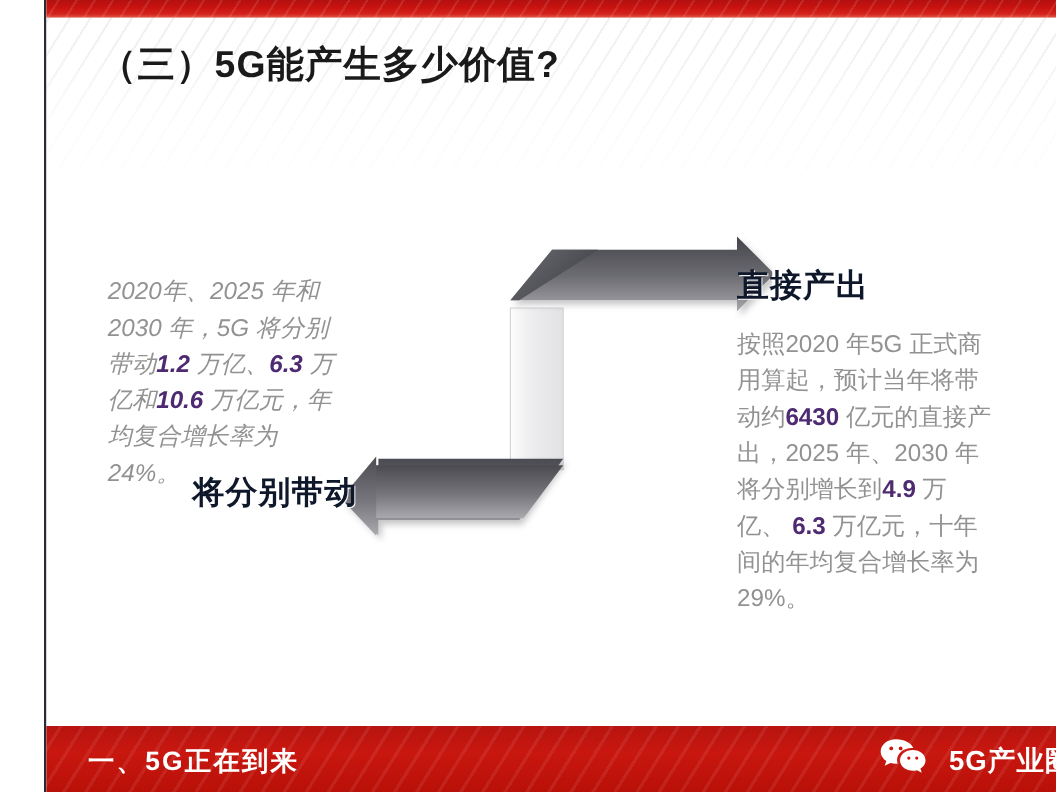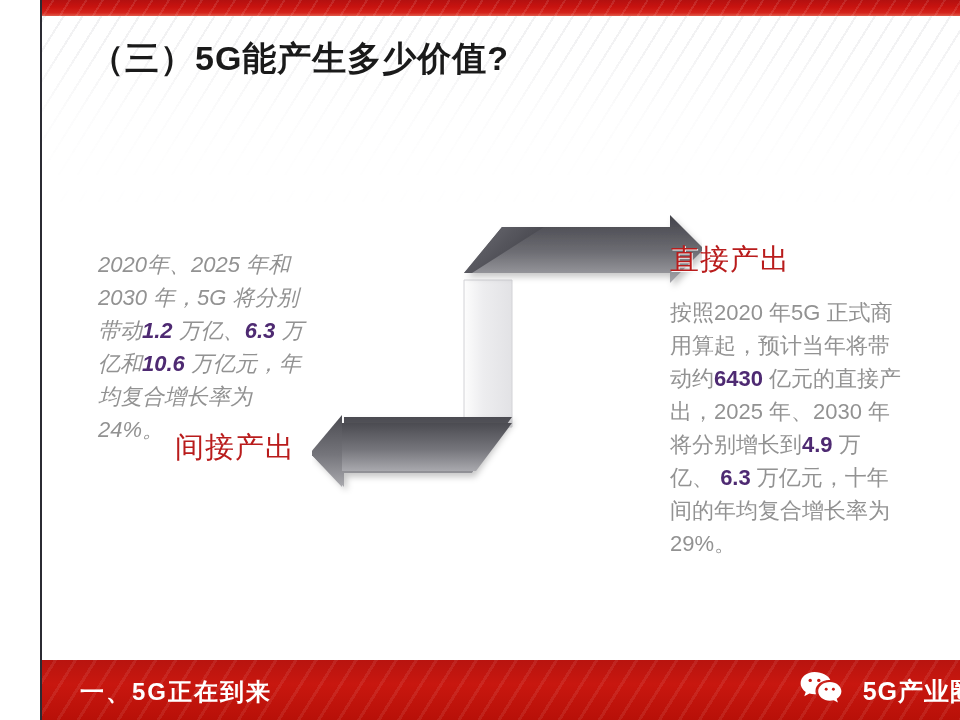--- a/index.html
+++ b/index.html
@@ -108,23 +108,23 @@
   }
   .block-right {
     left: 628px;
     top: 296px;
     width: 232px;
   }
 
   
   .heading-purple {
     position: absolute;
-    color: #b91c1c;
+    color: #0f172a;
     font-size: 29px;
-    font-weight: normal;
+    font-weight: bold;
     letter-spacing: 1px;
     white-space: nowrap;
     text-shadow: 1px 1px 0 rgba(255,255,255,0.9);
   }
   .heading-direct {
     left: 628px;
     top: 240px;
   }
   .heading-indirect {
     left: 133px;
@@ -239,21 +239,21 @@
       <g>
         <polygon points="190,22 232,22 160,68 152,68" fill="url(#gradTopSlant)"></polygon>
       </g>
     </svg>
   </div>
 
   <div class="text-block block-left">
     <span><span>2020年、2025 年和2030 年，5G 将分别带动</span><b>1.2</b><span> 万亿、</span><b>6.3</b><span> 万亿和</span><b>10.6</b><span> 万亿元，年均复合增长率为24%。</span></span>
   </div>
 
-  <div class="heading-purple heading-indirect">间接产出</div>
+  <div class="heading-purple heading-indirect">将分别带动</div>
 
   <div class="heading-purple heading-direct">直接产出</div>
 
   <div class="text-block block-right">
     <span><span>按照2020 年5G 正式商用算起，预计当年将带动约</span><b>6430</b><span> 亿元的直接产出，2025 年、2030 年将分别增长到</span><b>4.9</b><span> 万亿、 </span><b>6.3</b><span> 万亿元，十年间的年均复合增长率为29%。</span></span>
   </div>
 
   <div class="bottom-bar">
     <div class="bottom-bar-stripes"></div>
     <div class="bottom-label">一、5G正在到来</div>

